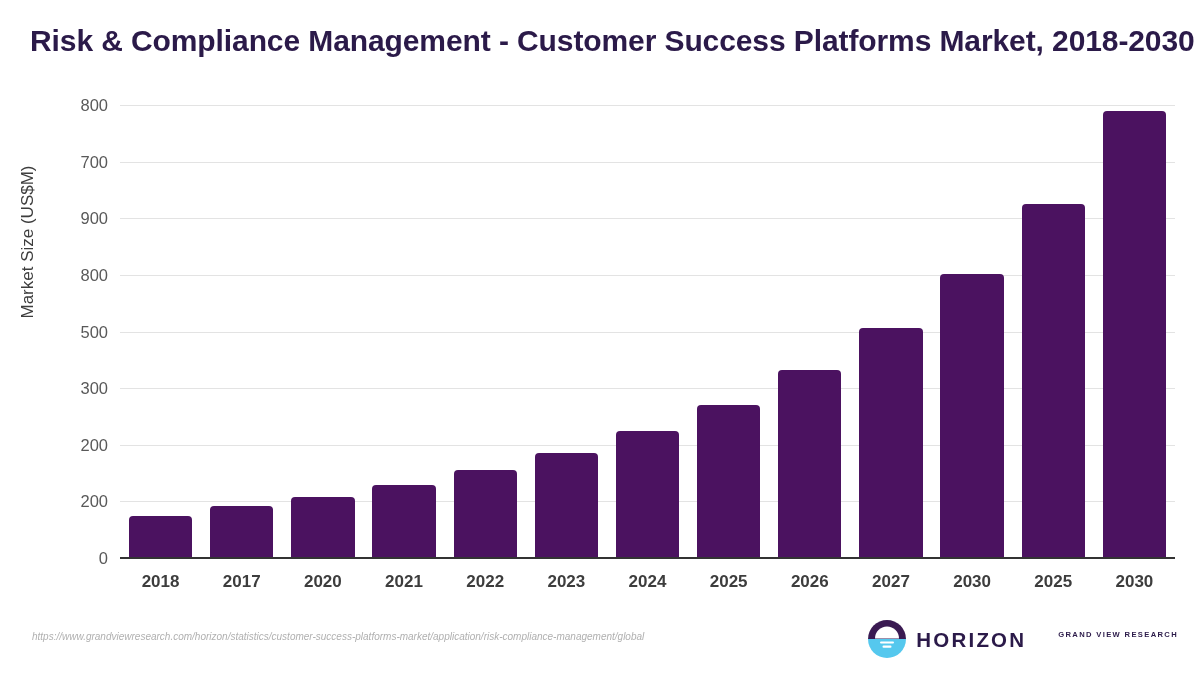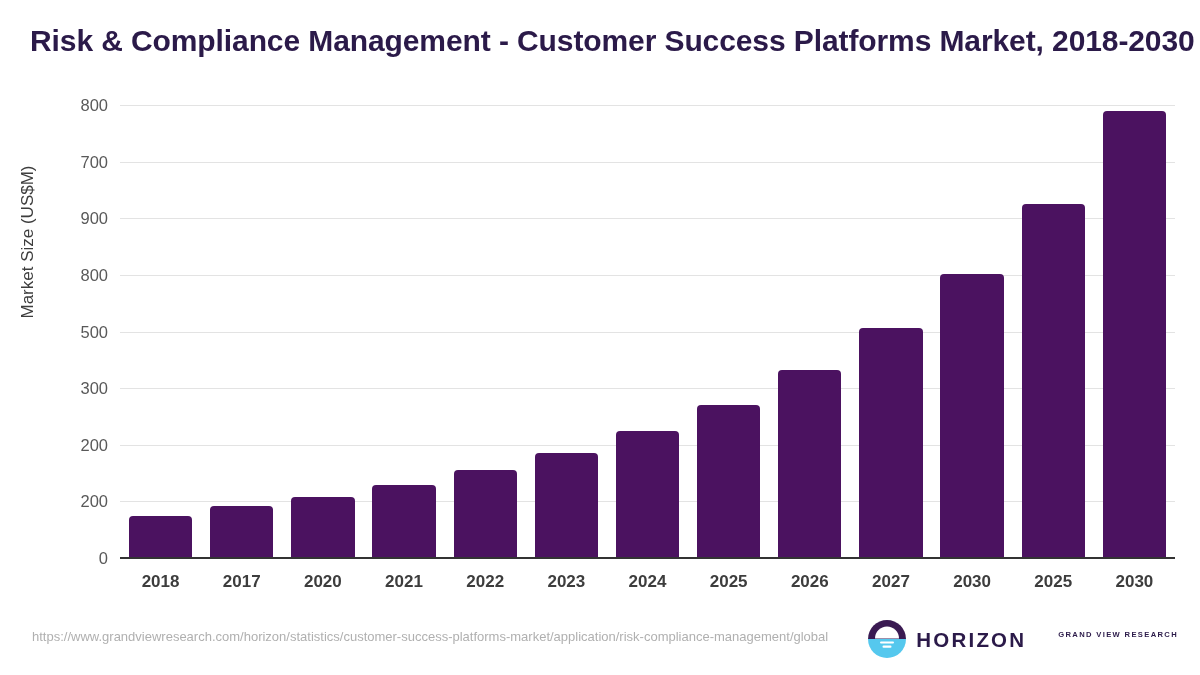--- a/index.html
+++ b/index.html
@@ -115,24 +115,25 @@
     color: #3d3d3d;
     white-space: nowrap;
   }
 
   
   #footer-source {
     position: absolute;
     left: 32px;
     top: 628px;
     width: 930px;
-    font-size: 13px;
+    font-size: 10px;
     line-height: 17px;
     color: #b0b0b0;
     word-break: break-all;
+    font-style: italic;
   }
   #brand-logo {
     position: absolute;
     right: 22px;
     top: 619px;
     display: flex;
     align-items: center;
     gap: 9px;
   }
   #logo-mark {

